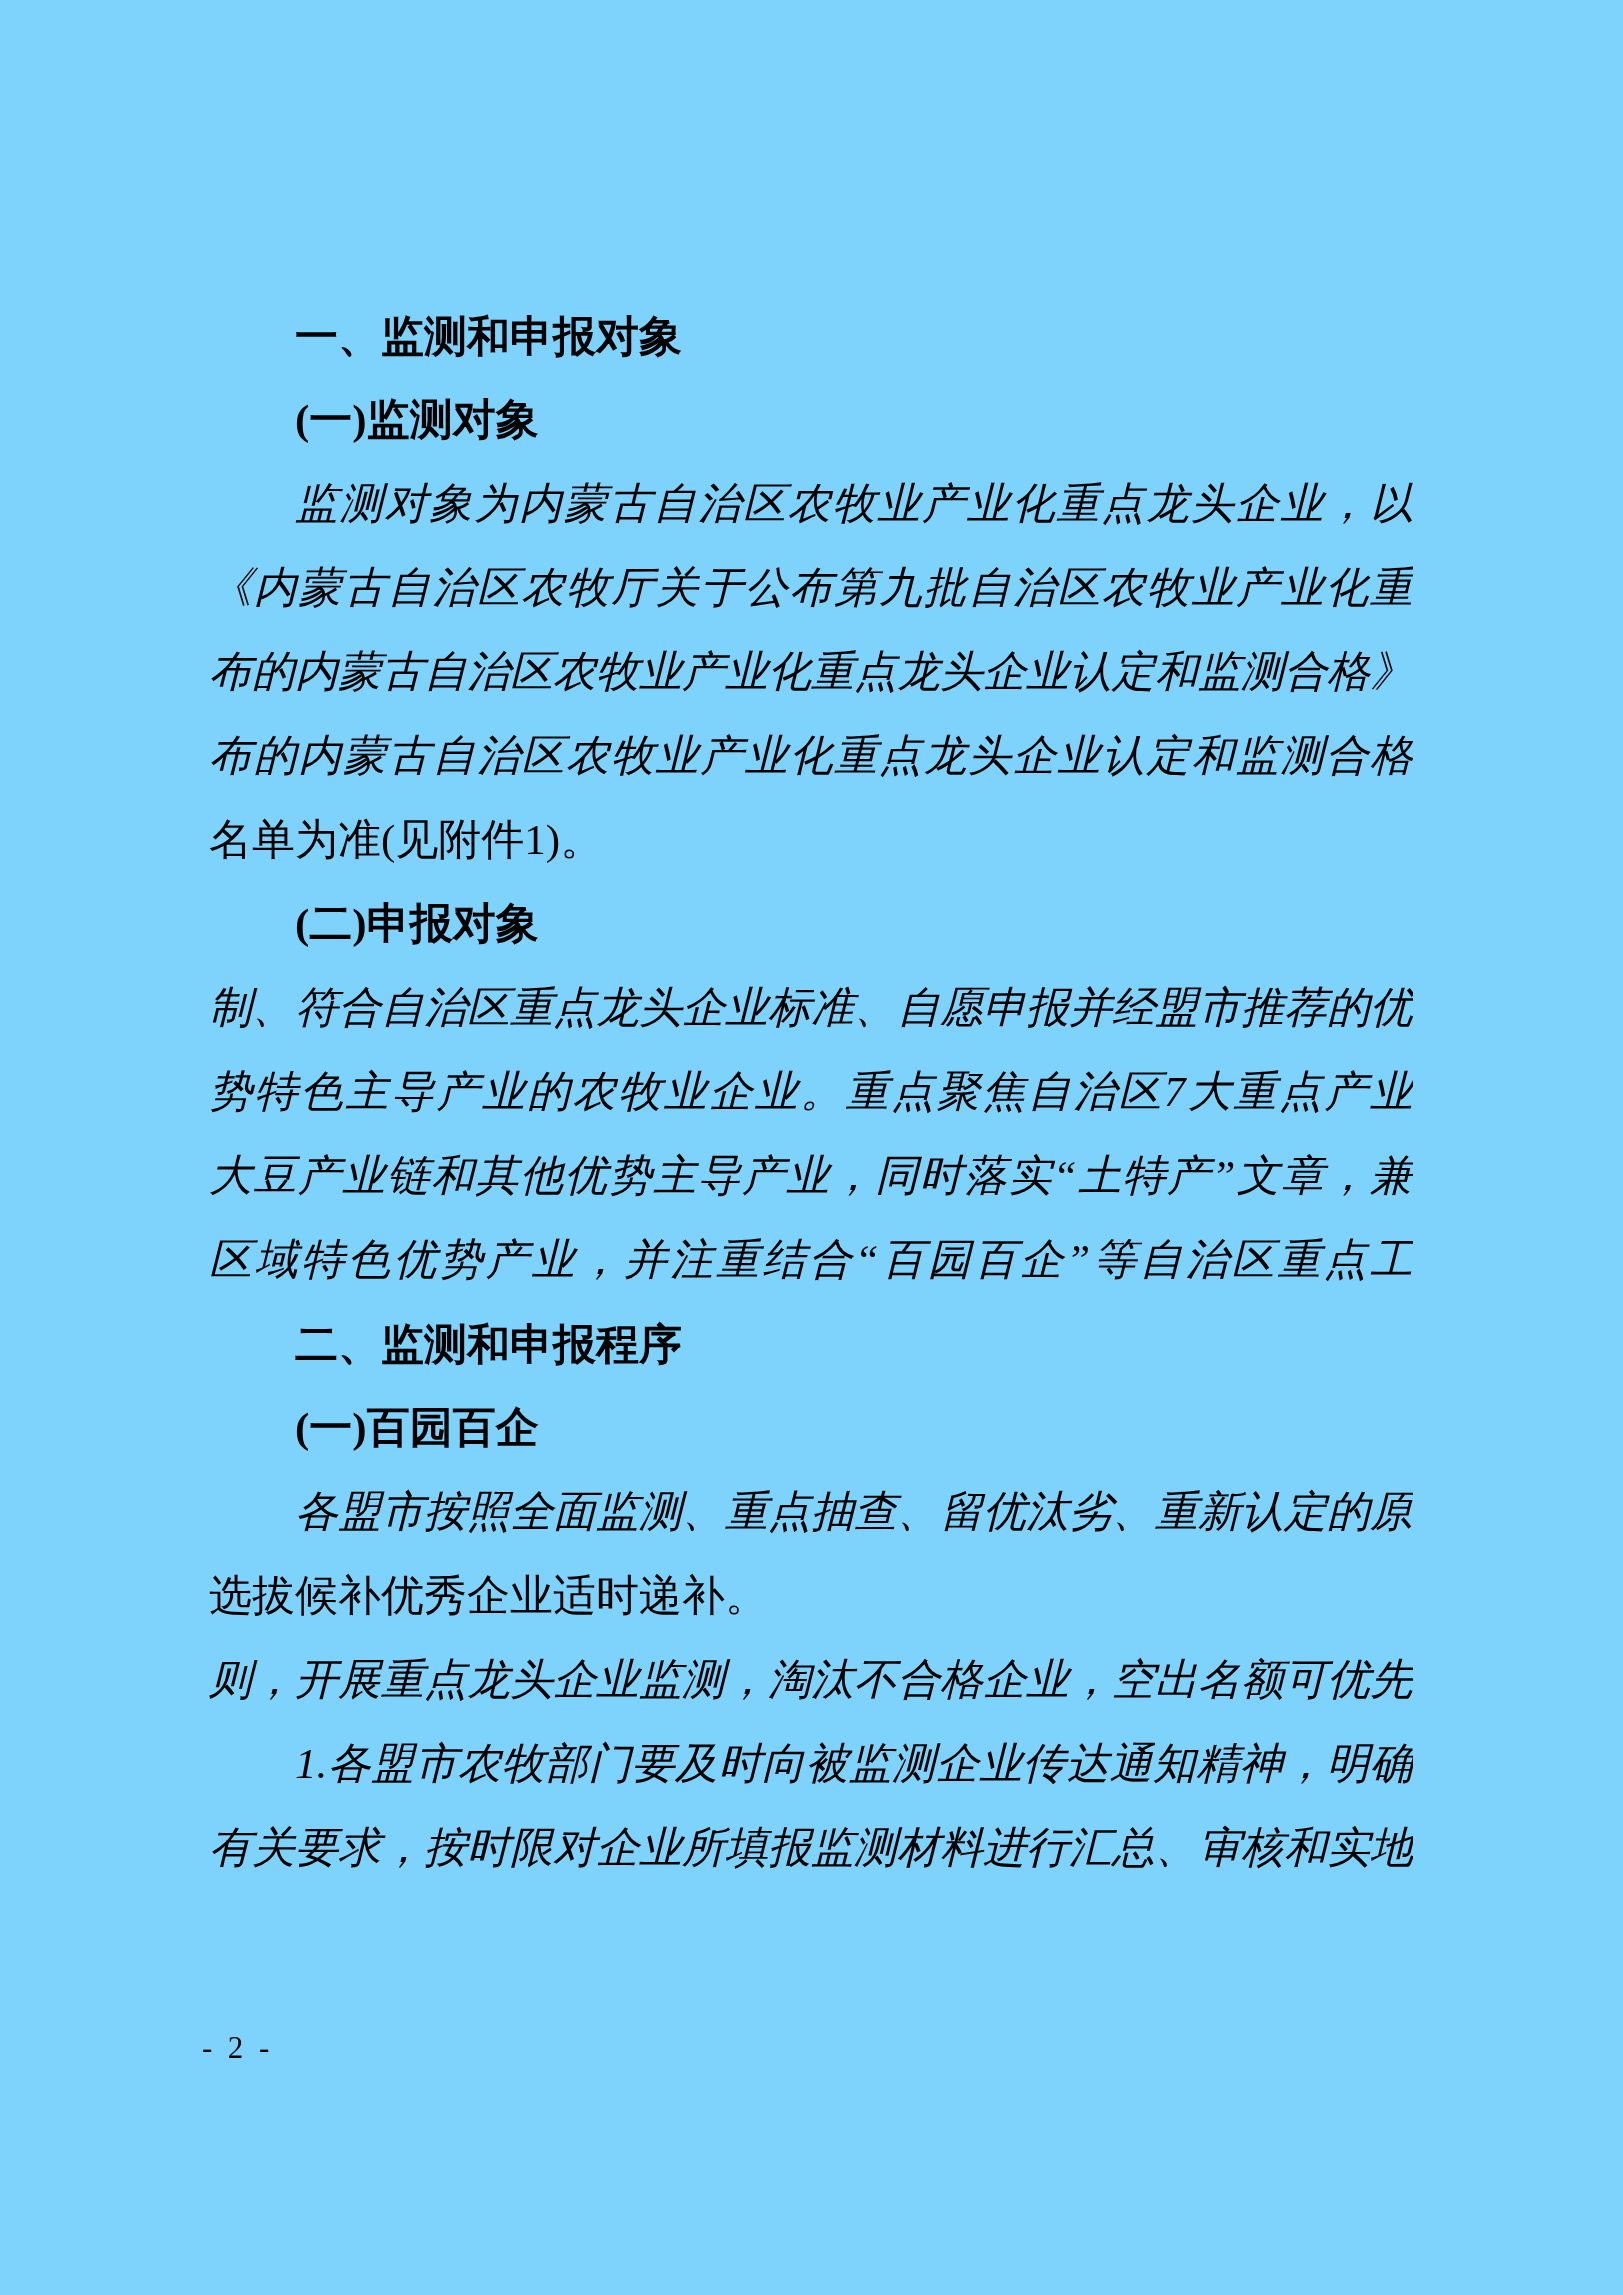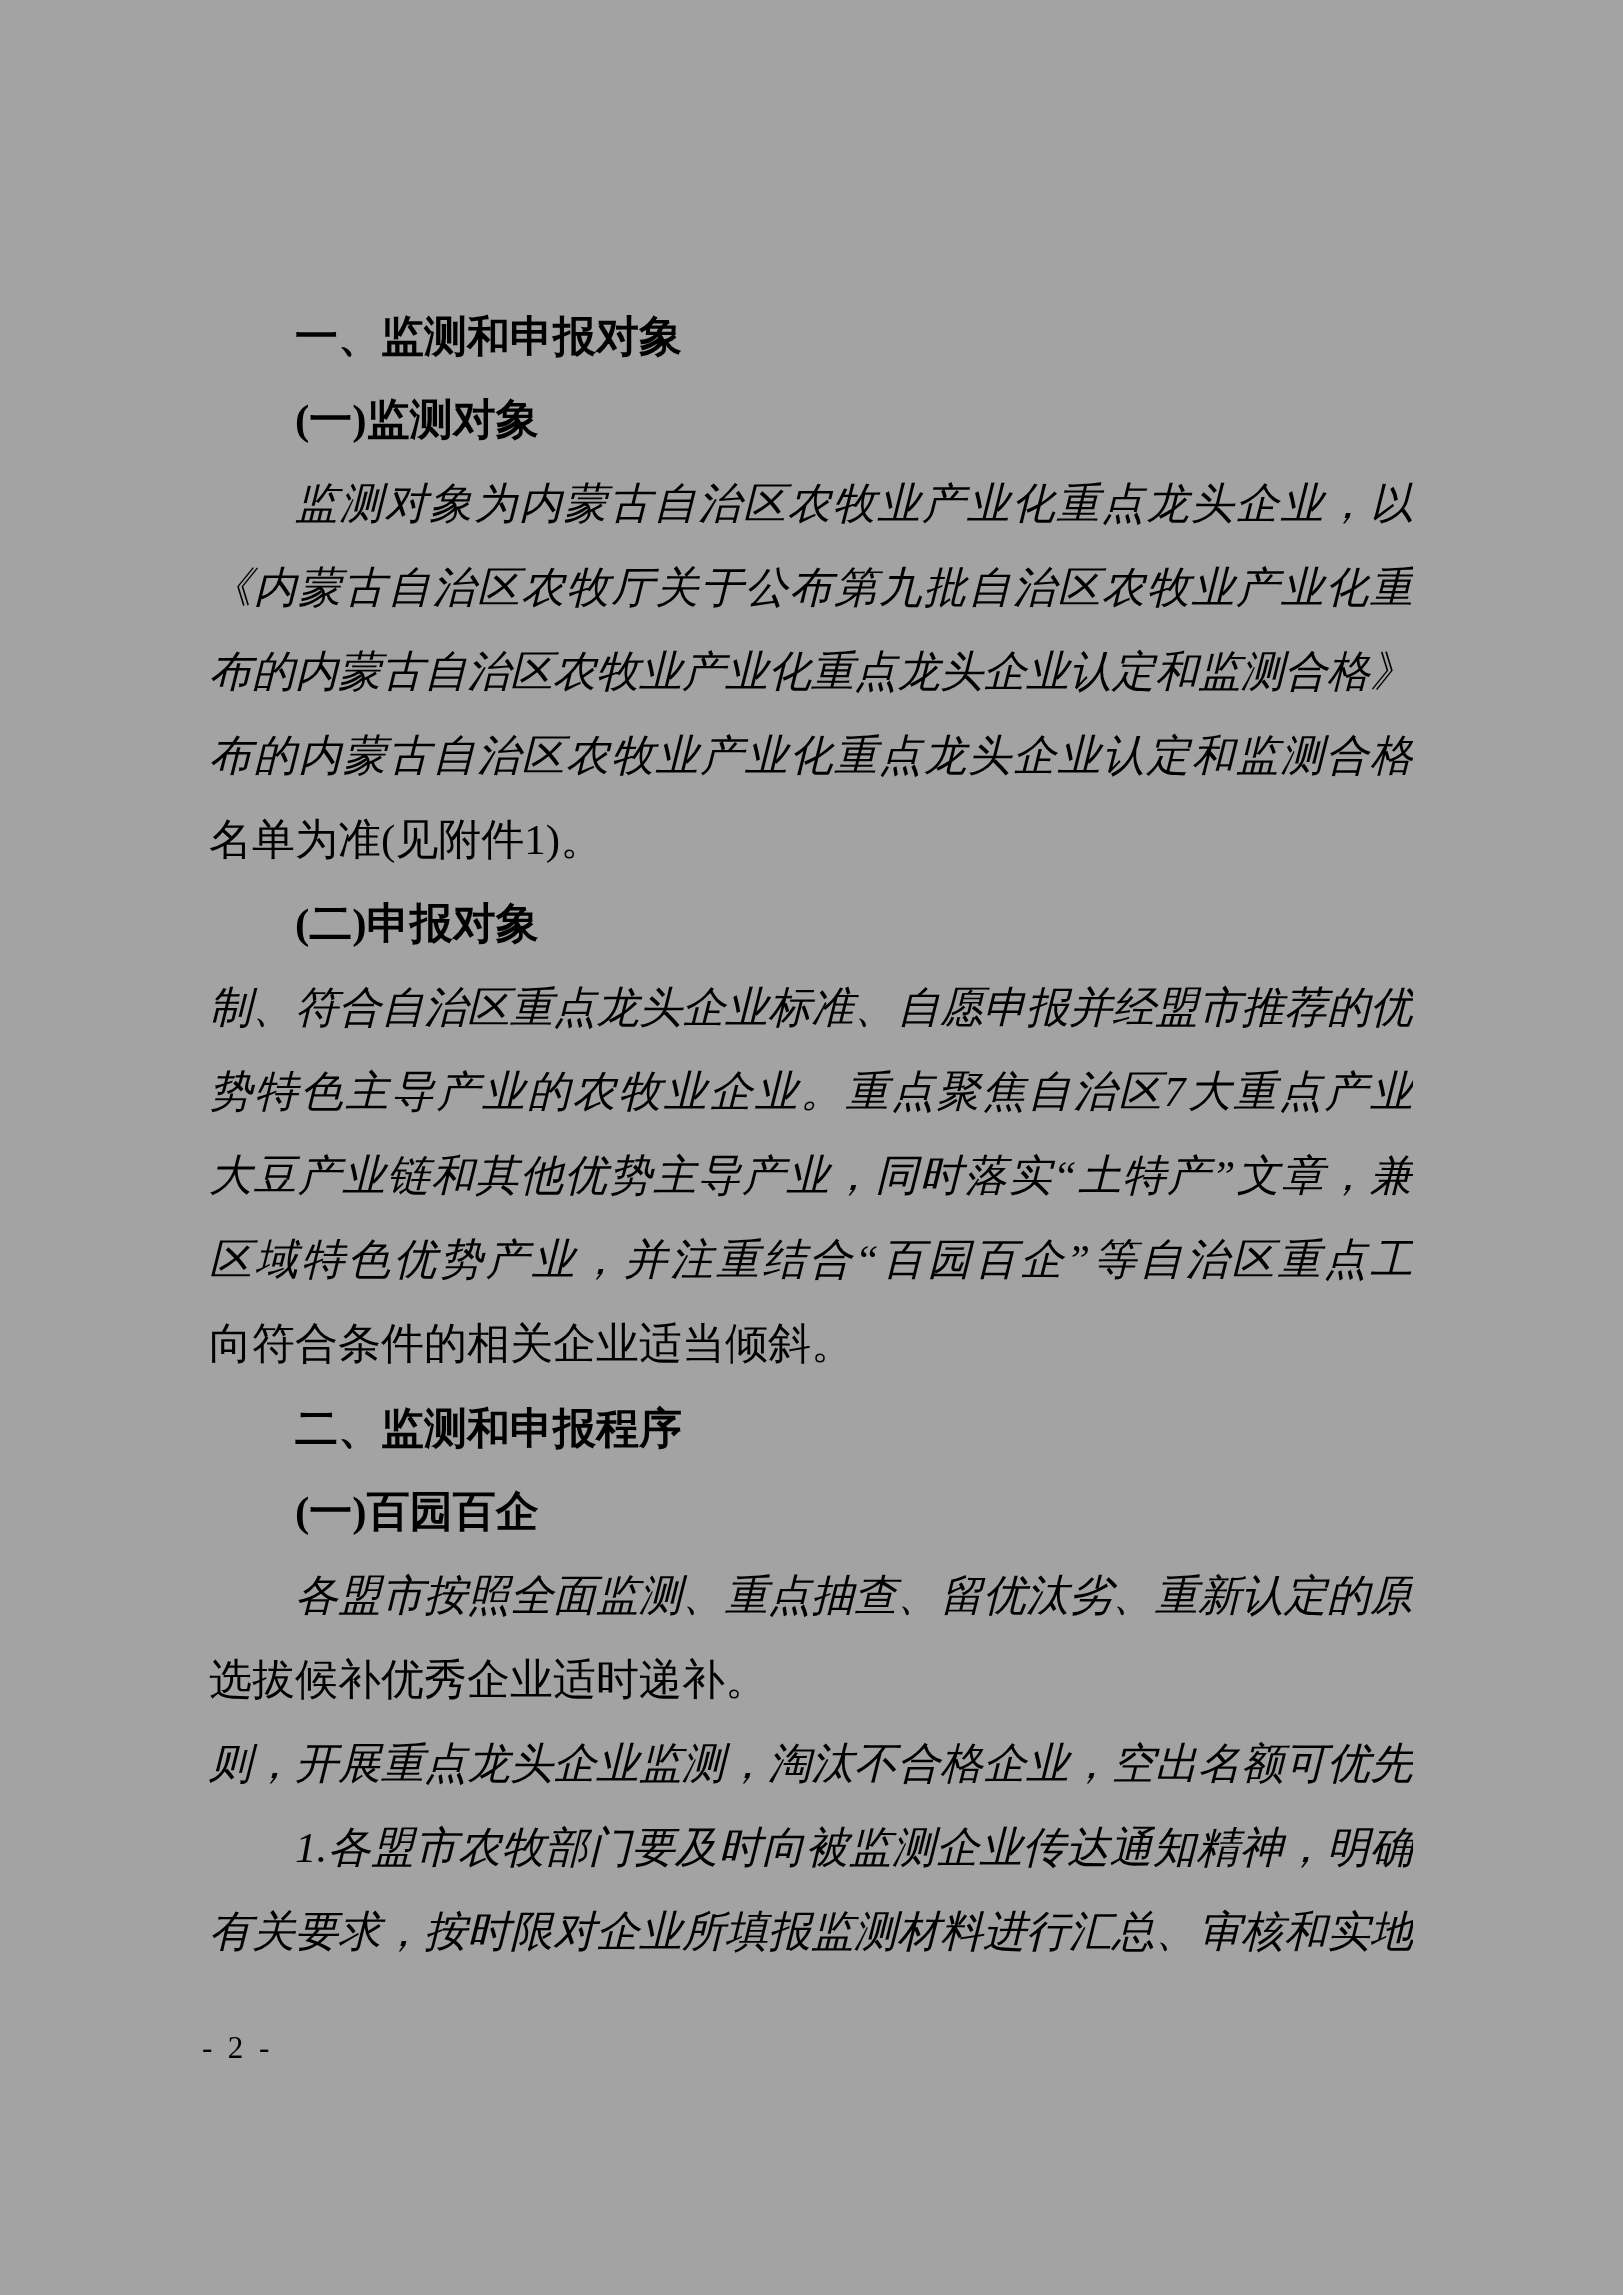--- a/index.html
+++ b/index.html
@@ -12,21 +12,21 @@
     height: 2295px;
     position: relative;
     font-family: "Liberation Serif", serif;
     color: #000000;
   }
   .page {
     position: absolute;
     left: 0; top: 0;
     width: 1623px;
     height: 2295px;
-    background: #a3a3a3;
+    background: #7dd3fc;
     overflow: hidden;
   }
   .content {
     position: absolute;
     left: 209px;
     top: 294px;
     width: 1204px;
   }
   .line {
     font-size: 43px;
@@ -87,21 +87,20 @@
     <div class="line body-line jf ind">监测对象为内蒙古自治区农牧业产业化重点龙头企业，以</div>
     <div class="line body-line jf">《内蒙古自治区农牧厅关于公布第九批自治区农牧业产业化重</div>
     <div class="line body-line jf">布的内蒙古自治区农牧业产业化重点龙头企业认定和监测合格》公</div>
     <div class="line body-line jf">布的内蒙古自治区农牧业产业化重点龙头企业认定和监测合格</div>
     <div class="line body-line jl">名单为准(见附件1)。</div>
     <div class="line h2">(二)申报对象</div>
     <div class="line body-line jf">制、符合自治区重点龙头企业标准、自愿申报并经盟市推荐的优</div>
     <div class="line body-line jf">势特色主导产业的农牧业企业。重点聚焦自治区7大重点产业链、</div>
     <div class="line body-line jf">大豆产业链和其他优势主导产业，同时落实“土特产”文章，兼顾</div>
     <div class="line body-line jf">区域特色优势产业，并注重结合“百园百企”等自治区重点工作，</div>
-    <div class="line body-line jl">向符合条件的相关企业适当倾斜。</div>
     <div class="line h1">二、监测和申报程序</div>
     <div class="line h2">(一)百园百企</div>
     <div class="line body-line jf ind">各盟市按照全面监测、重点抽查、留优汰劣、重新认定的原</div>
     <div class="line body-line jl">选拔候补优秀企业适时递补。</div>
     <div class="line body-line jf">则，开展重点龙头企业监测，淘汰不合格企业，空出名额可优先</div>
     <div class="line body-line jf ind">1.各盟市农牧部门要及时向被监测企业传达通知精神，明确</div>
     <div class="line body-line jf">有关要求，按时限对企业所填报监测材料进行汇总、审核和实地</div>
   </div>
   <div class="page-number">- 2 -</div>
 </div>

